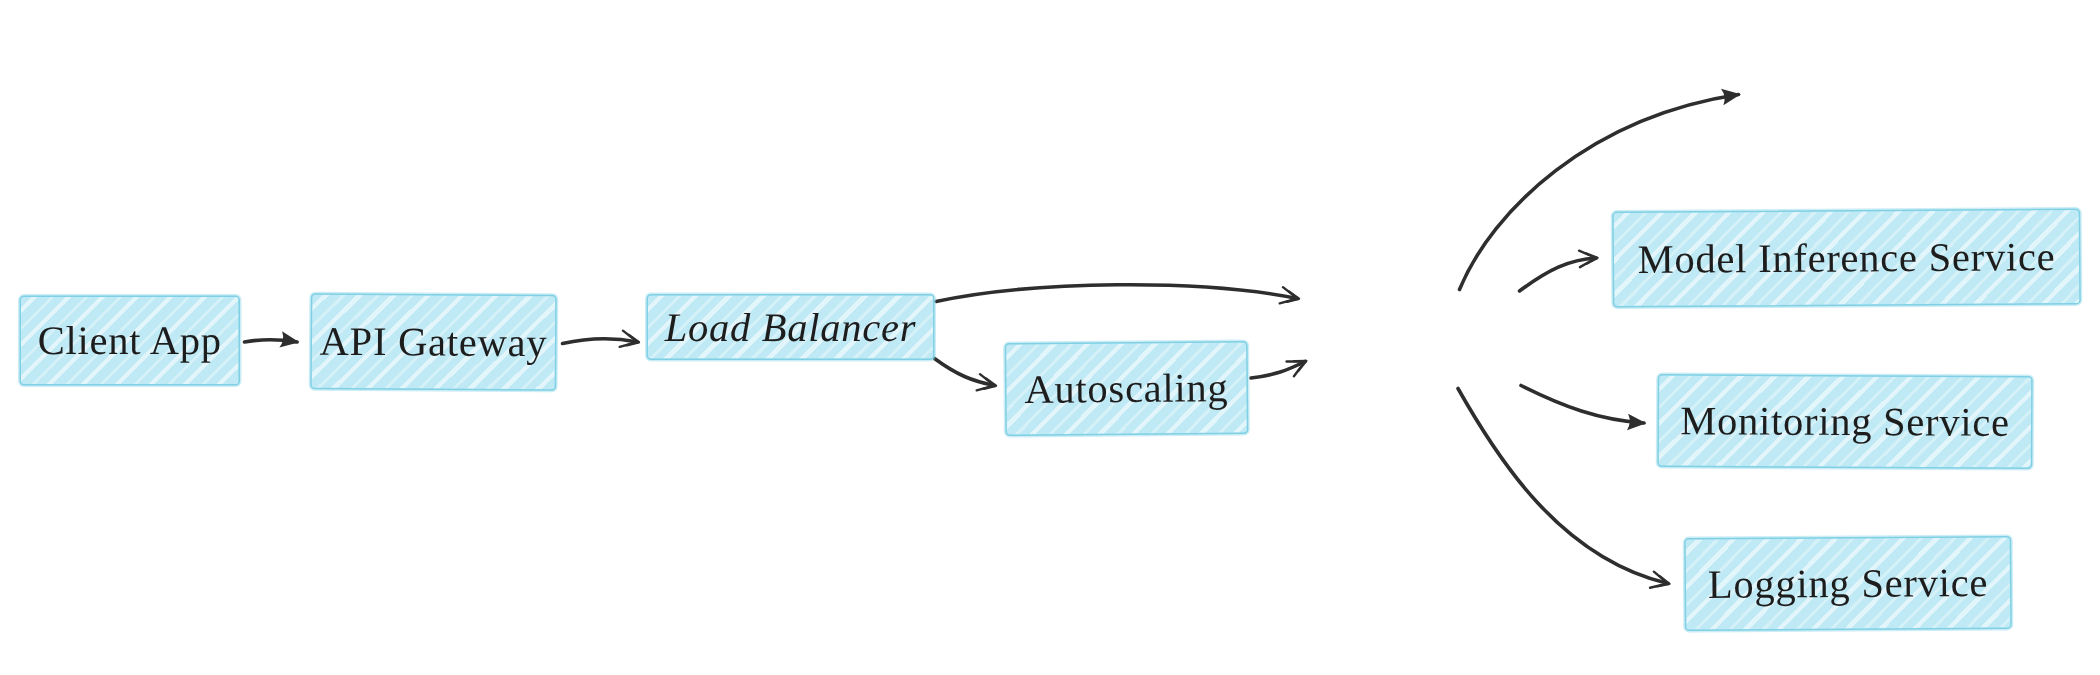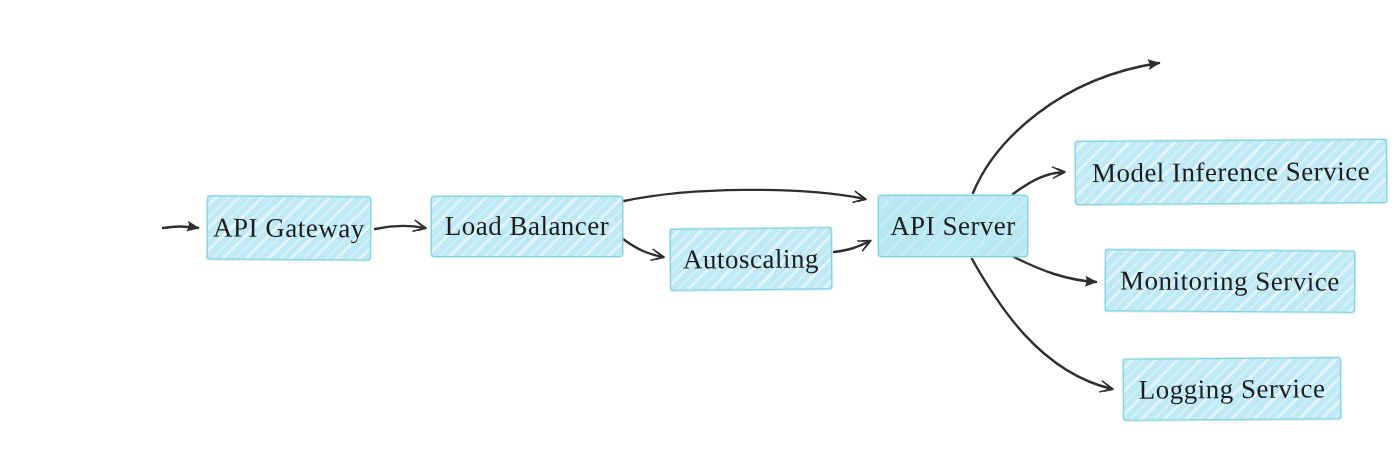--- a/index.html
+++ b/index.html
@@ -48,21 +48,21 @@
       repeating-linear-gradient(135deg,
         rgba(255,255,255,0.0) 0px,
         rgba(255,255,255,0.0) 9px,
         rgba(255,255,255,0.18) 9px,
         rgba(255,255,255,0.18) 12px);
     background-color: #b9e8f3;
   }
   
   .n-client    { left: 13px;   top: 197px; width: 147px; height: 60px; }
   .n-gateway   { left: 207px;  top: 196px; width: 164px; height: 64px; transform: rotate(0.4deg); }
-  .n-lb        { left: 431px;  top: 196px; width: 192px; height: 61px; }
+  .n-lb        { left: 431px;  top: 196px; width: 192px; height: 44px; font-style: italic; }
   .n-autoscale { left: 670px;  top: 228px; width: 162px; height: 62px; transform: rotate(-0.5deg); }
   .n-apiserver { left: 878px;  top: 195px; width: 150px; height: 62px; }
   .n-database  { left: 1168px; top: 32px;  width: 128px; height: 62px; transform: rotate(0.3deg); }
   .n-model     { left: 1075px; top: 140px; width: 312px; height: 64px; transform: rotate(-0.4deg); }
   .n-monitor   { left: 1105px; top: 250px; width: 250px; height: 62px; transform: rotate(0.3deg); }
   .n-logging   { left: 1123px; top: 358px; width: 218px; height: 62px; transform: rotate(-0.4deg); }
 </style>
 </head>
 <body>
 
@@ -84,36 +84,36 @@
       <path d="M 624 201 C 690 187 800 186 865 199" marker-end="url(#headChevron)"></path>
       <path d="M 623 239 C 638 250 648 254 663 257" marker-end="url(#headChevron)"></path>
       <path d="M 834 252 C 850 250 858 247 870 241" marker-end="url(#headChevron)"></path>
       <path d="M 973 193 C 995 140 1060 78 1159 63" marker-end="url(#headFilled)"></path>
       <path d="M 1013 194 C 1032 180 1046 173 1064 172" marker-end="url(#headChevron)"></path>
       <path d="M 1014 257 C 1042 271 1066 280 1096 282" marker-end="url(#headFilled)"></path>
       <path d="M 972 259 C 998 305 1040 372 1112 389" marker-end="url(#headChevron)"></path>
     </g>
   </svg>
 
+  <div class="node n-client">
+    <span>Client App</span>
+  </div>
 
   <div class="node n-gateway">
     <span>API Gateway</span>
   </div>
 
   <div class="node n-lb">
     <span>Load Balancer</span>
   </div>
 
   <div class="node n-autoscale">
     <span>Autoscaling</span>
   </div>
 
-  <div class="node solid n-apiserver">
-    <span>API Server</span>
-  </div>
 
 
   <div class="node n-model">
     <span>Model Inference Service</span>
   </div>
 
   <div class="node n-monitor">
     <span>Monitoring Service</span>
   </div>
 

